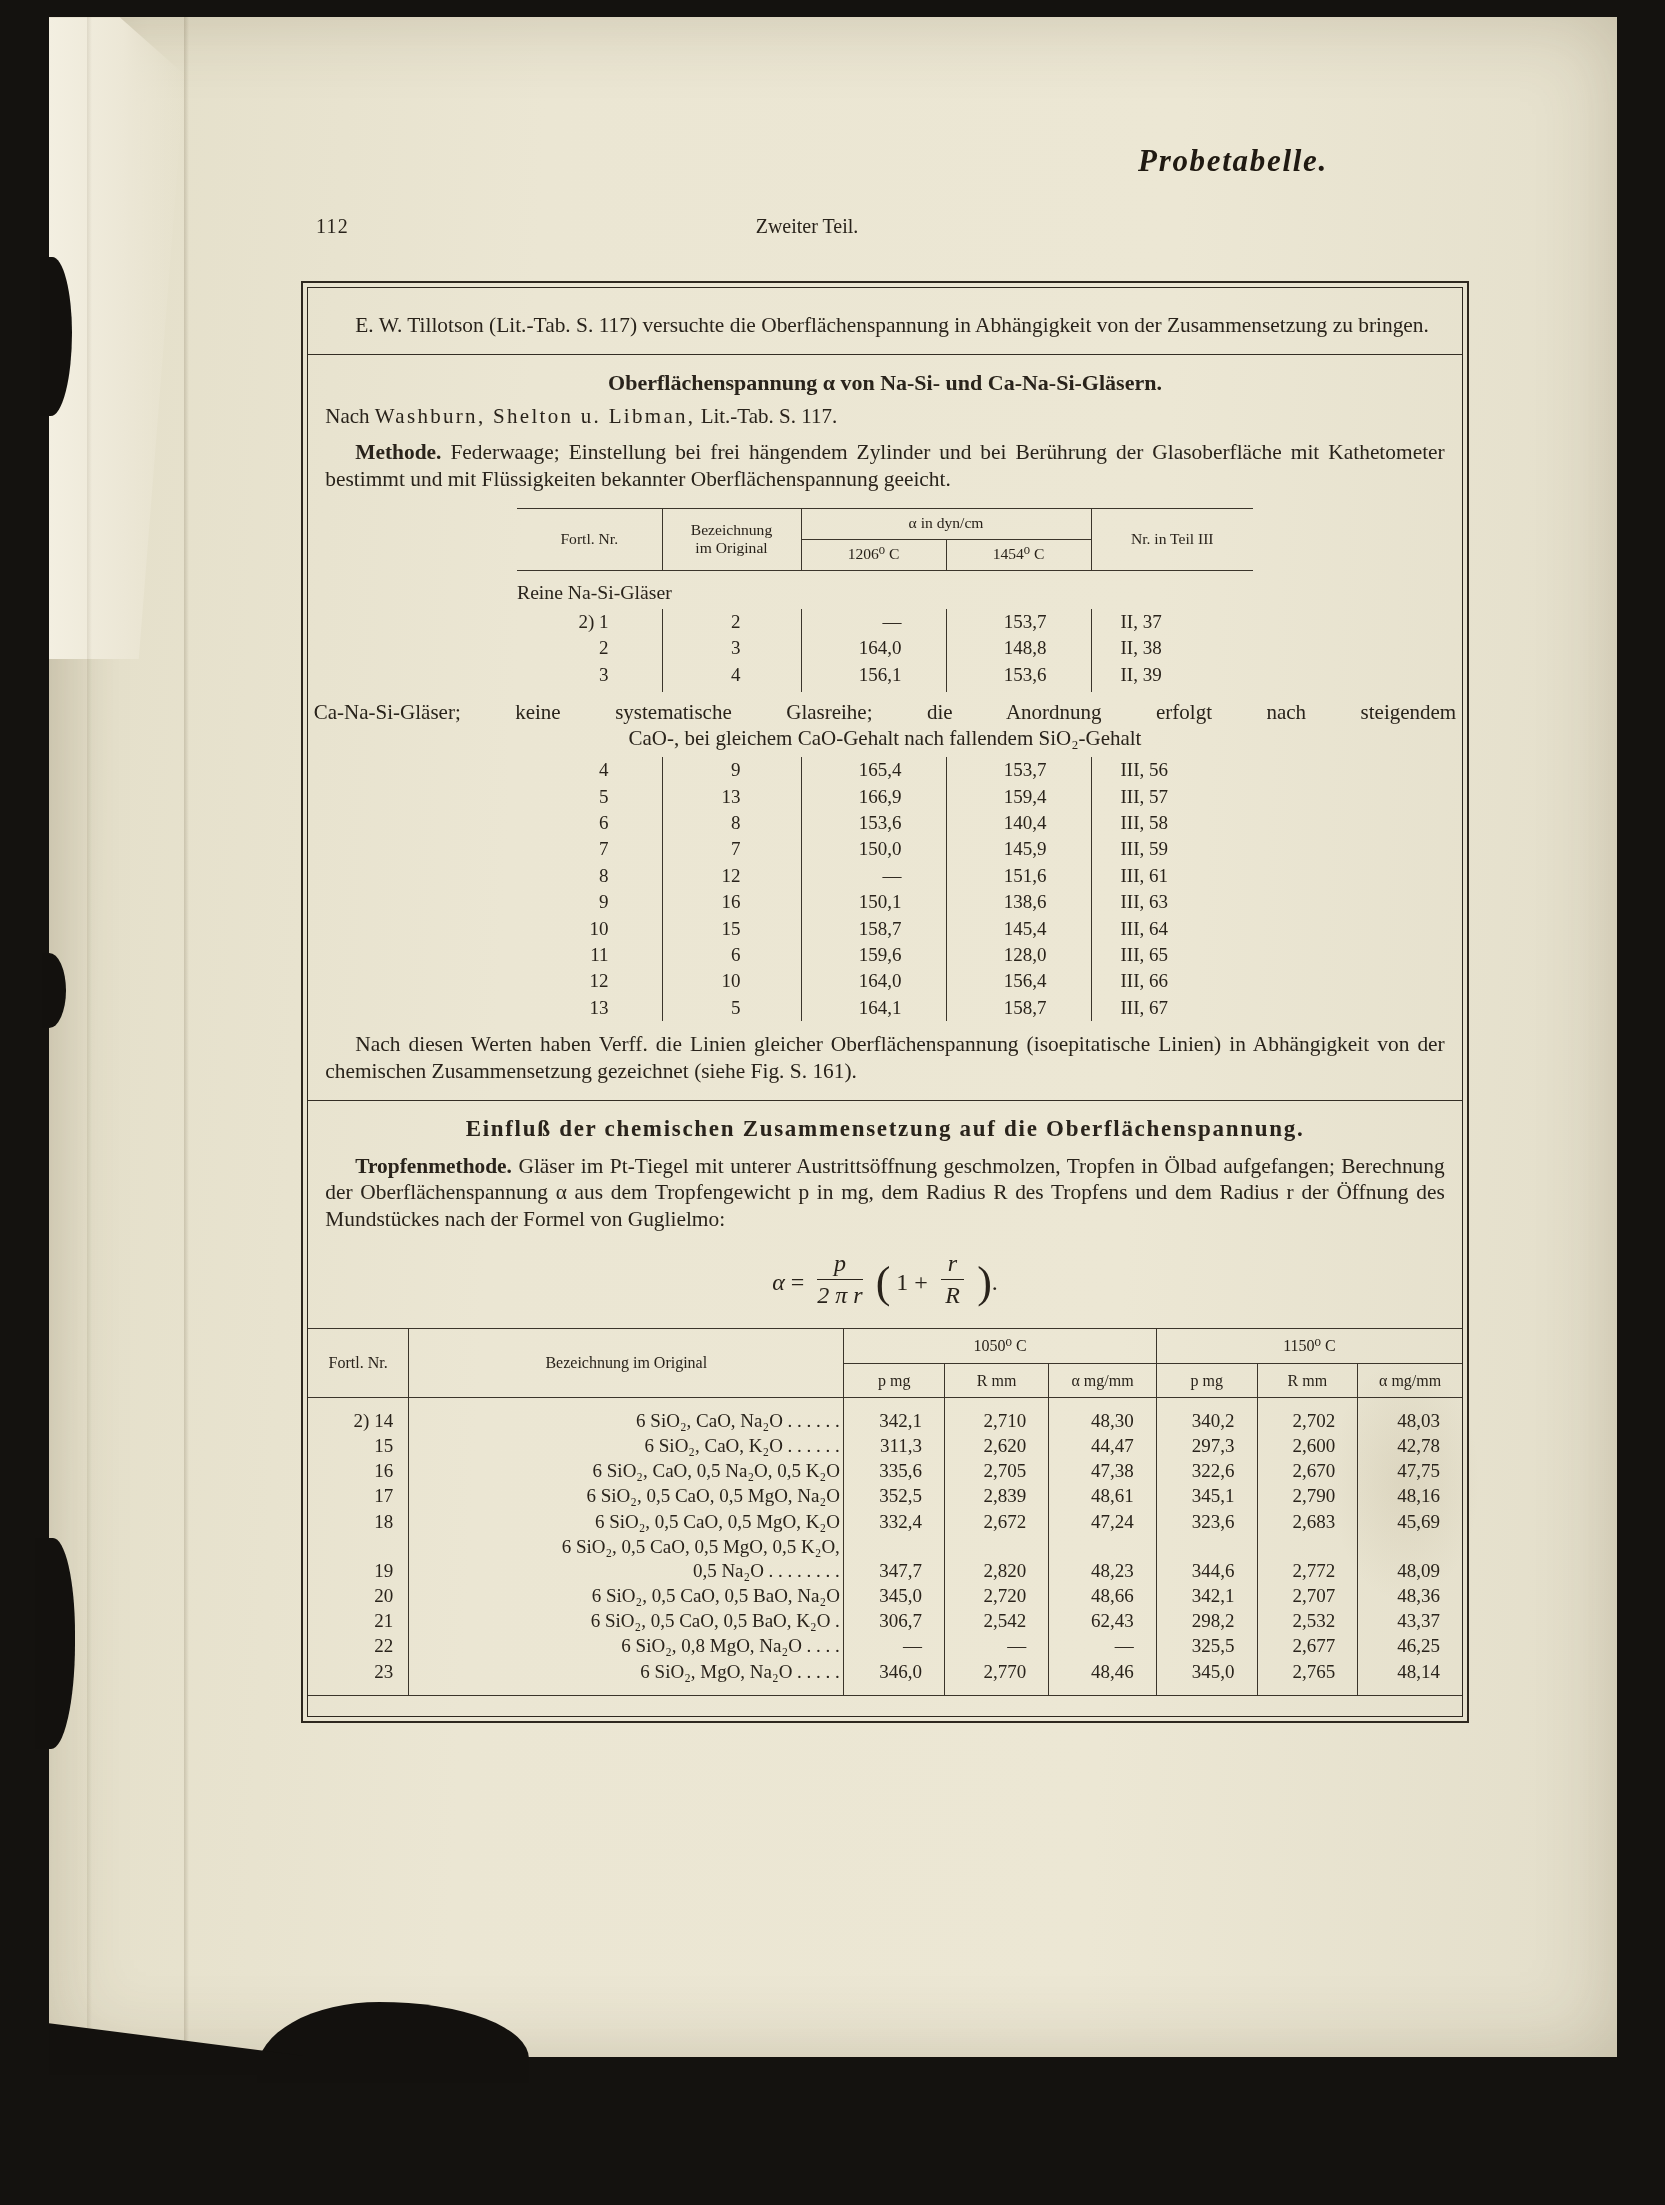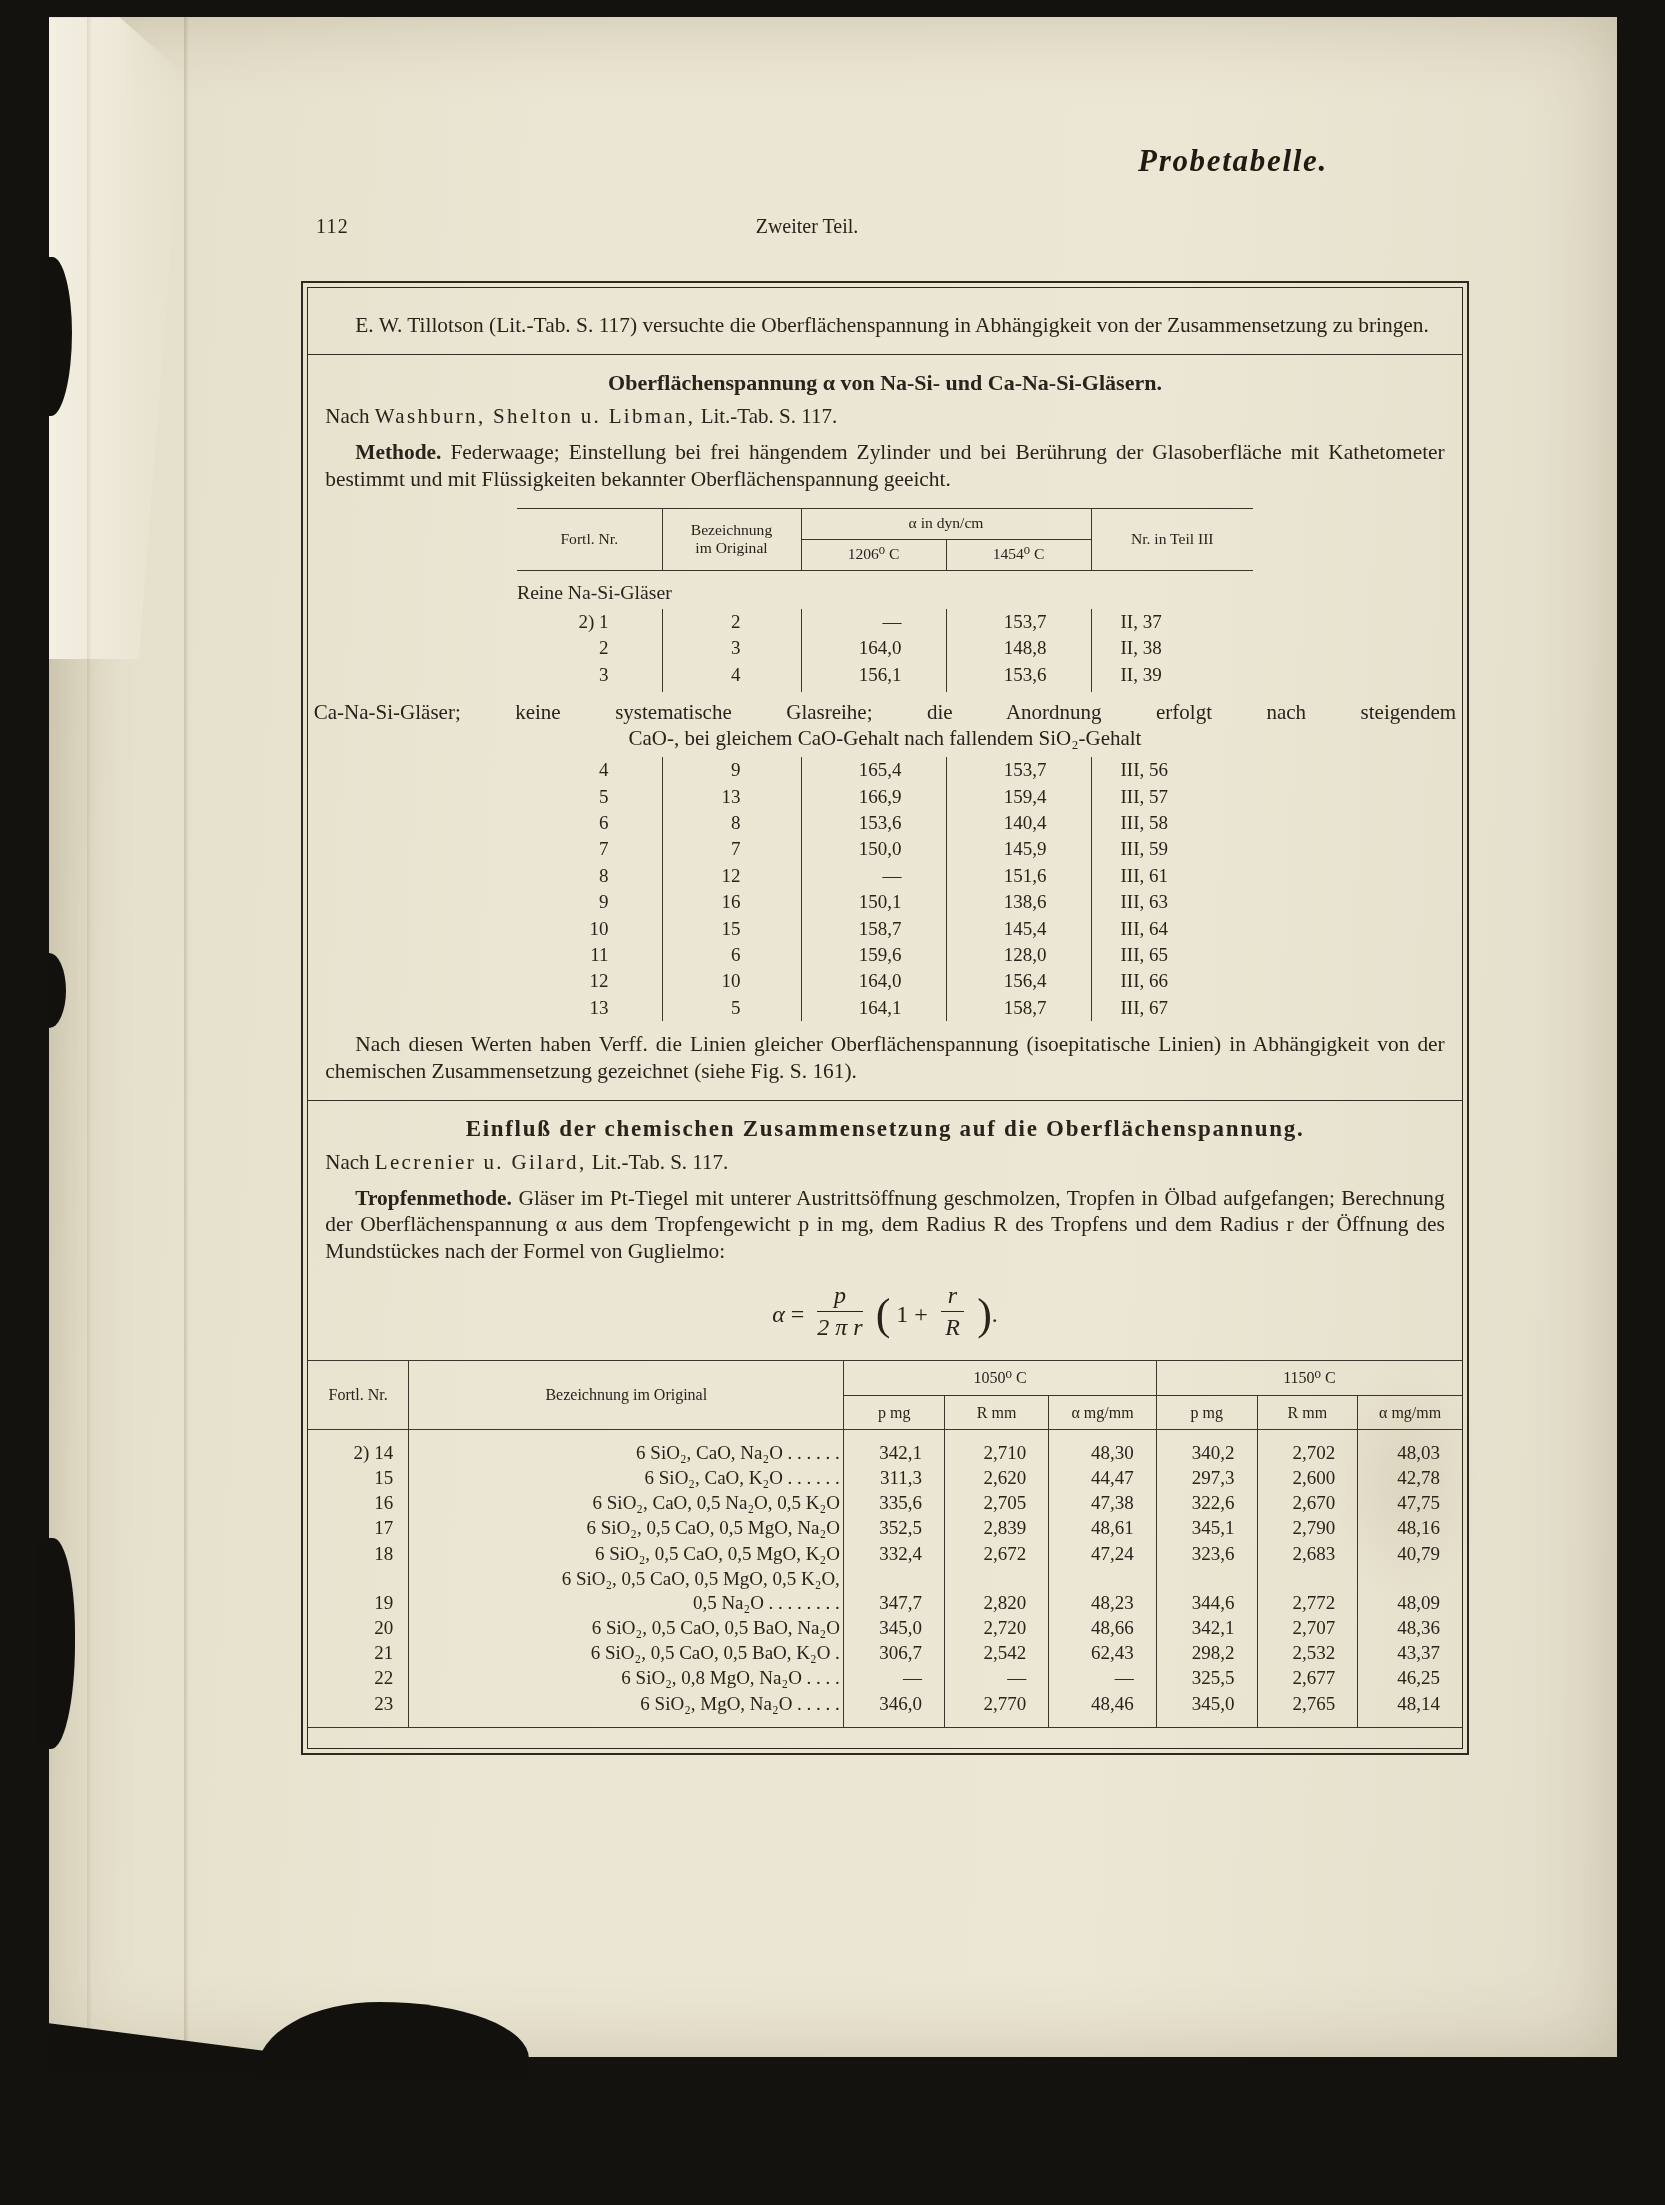--- a/index.html
+++ b/index.html
@@ -278,21 +278,20 @@
           </tr>
         </tbody>
     </table>
 
     <p class="para indent">Nach diesen Werten haben Verff. die Linien gleicher Oberflächenspannung (isoepitatische Linien) in Abhängigkeit von der chemischen Zusammensetzung gezeichnet (siehe Fig. S. 161).</p>
 
     <hr class="rule">
 
     <h2 class="s2">Einfluß der chemischen Zusammensetzung auf die Oberflächenspannung.</h2>
 
-    <p class="source"><span>Nach</span> <span class="names">Lecrenier u. Gilard,</span> <span>Lit.-Tab. S. 117.</span></p>
 
     <p class="para indent"><b class="lead">Tropfenmethode.</b> <span>Gläser im Pt-Tiegel mit unterer Austrittsöffnung geschmolzen, Tropfen in Ölbad aufgefangen; Berechnung der Oberflächenspannung α aus dem Tropfengewicht p in mg, dem Radius R des Tropfens und dem Radius r der Öffnung des Mundstückes nach der Formel von Guglielmo:</span></p>
 
     <div class="formula">
       <span class="f-var">α</span>
       <span>=</span>
       <span class="frac">
         <span class="num f-var">p</span>
         <span class="den f-var">2 π r</span>
       </span>
@@ -374,21 +373,21 @@
             <td class="c2-num">48,16</td>
           </tr>
           <tr>
             <td class="c2-nr">18</td>
             <td class="c2-name">6 SiO₂, 0,5 CaO, 0,5 MgO, K₂O</td>
             <td class="c2-num">332,4</td>
             <td class="c2-num">2,672</td>
             <td class="c2-num">47,24</td>
             <td class="c2-num">323,6</td>
             <td class="c2-num">2,683</td>
-            <td class="c2-num">40,79</td>
+            <td class="c2-num">45,69</td>
           </tr>
           <tr>
             <td class="c2-nr">19</td>
             <td class="c2-name">6 SiO₂, 0,5 CaO, 0,5 MgO, 0,5 K₂O,
 &nbsp;&nbsp;&nbsp;&nbsp;&nbsp;&nbsp;0,5 Na₂O . . . . . . . .</td>
             <td class="c2-num">347,7</td>
             <td class="c2-num">2,820</td>
             <td class="c2-num">48,23</td>
             <td class="c2-num">344,6</td>
             <td class="c2-num">2,772</td>

